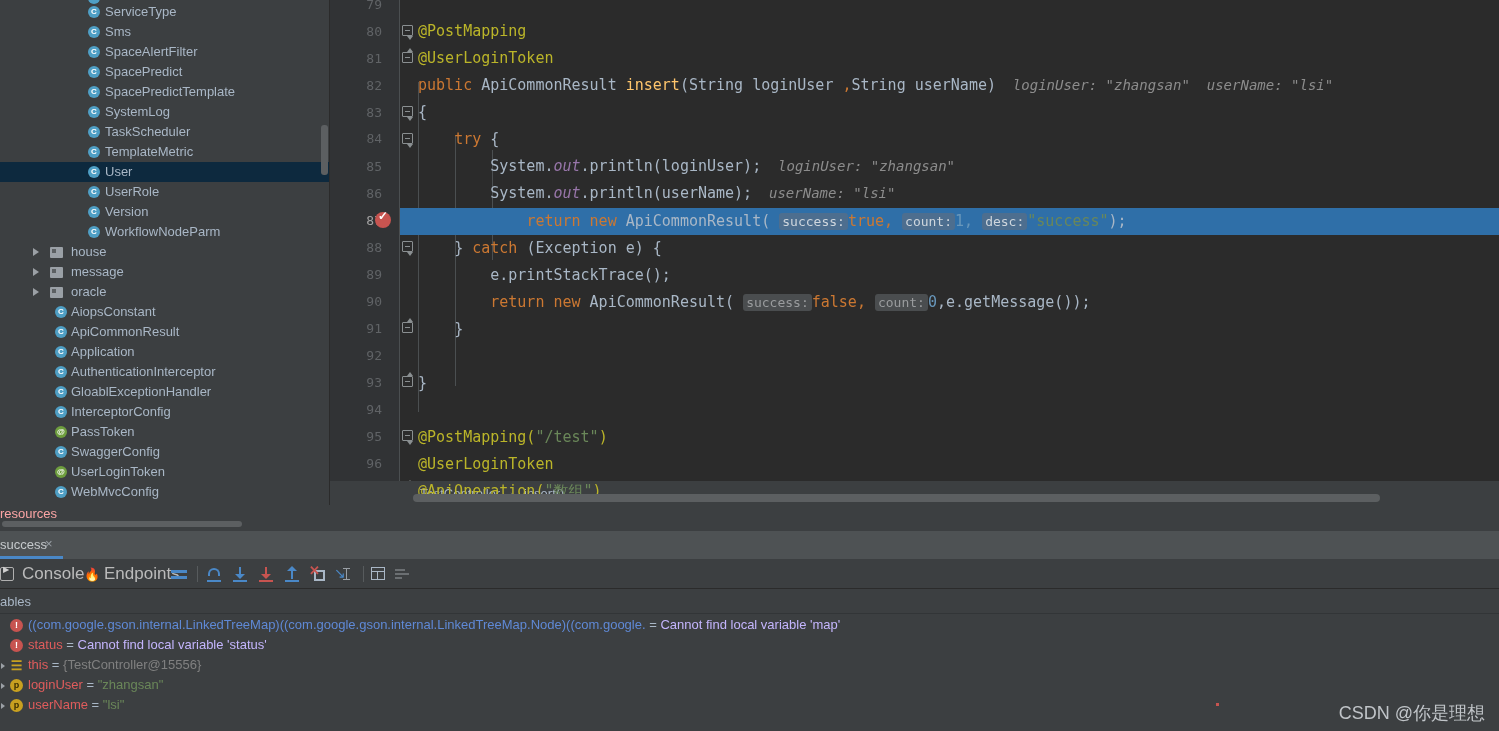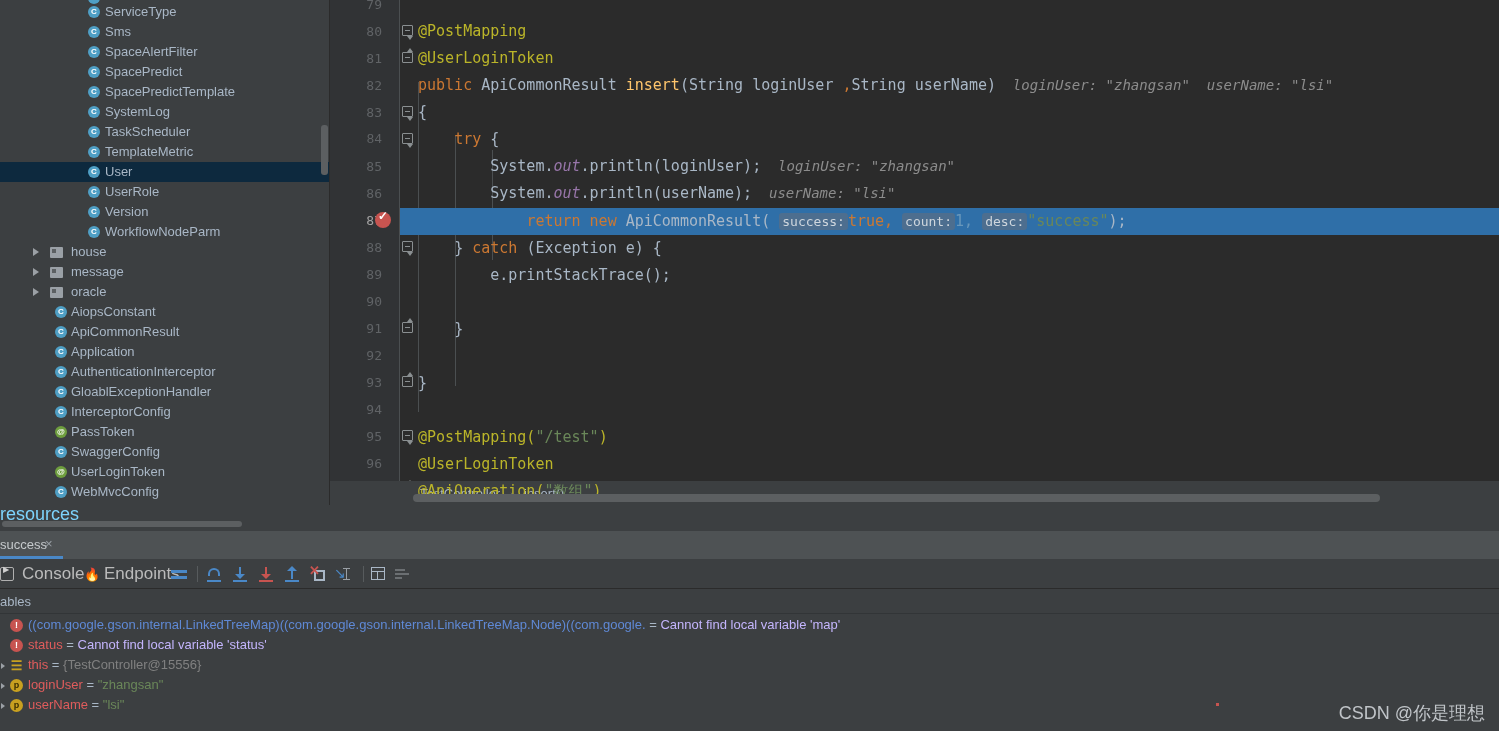--- a/index.html
+++ b/index.html
@@ -50,21 +50,21 @@
   #sb-scroll {
     position: absolute; left: 321px; top: 125px; width: 7px; height: 50px;
     background: #5c5f61; border-radius: 3px;
   }
   #sb-partial {
     position: absolute; left: 88px; top: -8px; width: 12px; height: 12px;
     border-radius: 50%; background: #4f9fc5;
   }
   #sb-resources {
     position: absolute; left: 0; top: 505px; width: 330px; height: 18px;
-    color: #7dd3fc; font-size: 18px; line-height: 18px; background:#3c3f41;
+    color: #fca5a5; font-size: 13px; line-height: 18px; background:#3c3f41;
   }
   #sb-hscroll {
     position: absolute; left: 2px; top: 521px; width: 240px; height: 6px;
     background: #5c5f61; border-radius: 3px;
   }
   #sb-divider {
     position: absolute; left: 329px; top: 0; width: 1px; height: 505px;
     background: #2b2b2b;
   }
 
@@ -516,20 +516,21 @@
       <div class="cline" style="top:153px;"><span class="txt">        <span class="plain">System.</span><span class="fld">out</span><span class="plain">.println(loginUser);</span><span class="hintinl">  </span><span class="hintinl">loginUser: "zhangsan"</span></span></div>
 
       <div class="cline" style="top:180px;"><span class="txt">        <span class="plain">System.</span><span class="fld">out</span><span class="plain">.println(userName);</span><span class="hintinl">  </span><span class="hintinl">userName: "lsi"</span></span></div>
 
       <div class="cline hl" style="top:208px;"><span class="txt">            <span class="kw">return</span> <span class="kw">new</span> <span class="typ">ApiCommonResult(</span> <span class="phint">success:</span><span class="kw">true,</span> <span class="phint">count:</span><span class="num">1,</span> <span class="phint">desc:</span><span class="str">"success"</span><span class="plain">);</span></span></div>
 
       <div class="cline" style="top:235px;"><span class="txt">    <span class="plain">}</span> <span class="kw">catch</span> <span class="plain">(Exception e) {</span></span></div>
 
       <div class="cline" style="top:262px;"><span class="txt">        <span class="plain">e.printStackTrace();</span></span></div>
 
+      <div class="cline" style="top:289px;"><span class="txt">        <span class="kw">return</span> <span class="kw">new</span> <span class="typ">ApiCommonResult(</span> <span class="phint">success:</span><span class="kw">false,</span> <span class="phint">count:</span><span class="num">0</span><span class="plain">,e.getMessage());</span></span></div>
 
       <div class="cline" style="top:316px;"><span class="txt">    <span class="plain">}</span></span></div>
 
       <div class="cline" style="top:370px;"><span class="txt"><span class="plain">}</span></span></div>
 
       <div class="cline" style="top:424px;"><span class="txt"><span class="ann2">@PostMapping(</span><span class="str">"/test"</span><span class="ann2">)</span></span></div>
 
       <div class="cline" style="top:451px;"><span class="txt"><span class="ann2">@UserLoginToken</span></span></div>
 
       <div class="cline" style="top:478px;"><span class="txt"><span class="ann2">@ApiOperation(</span><span class="str">"数组"</span><span class="ann2">)</span></span></div>

